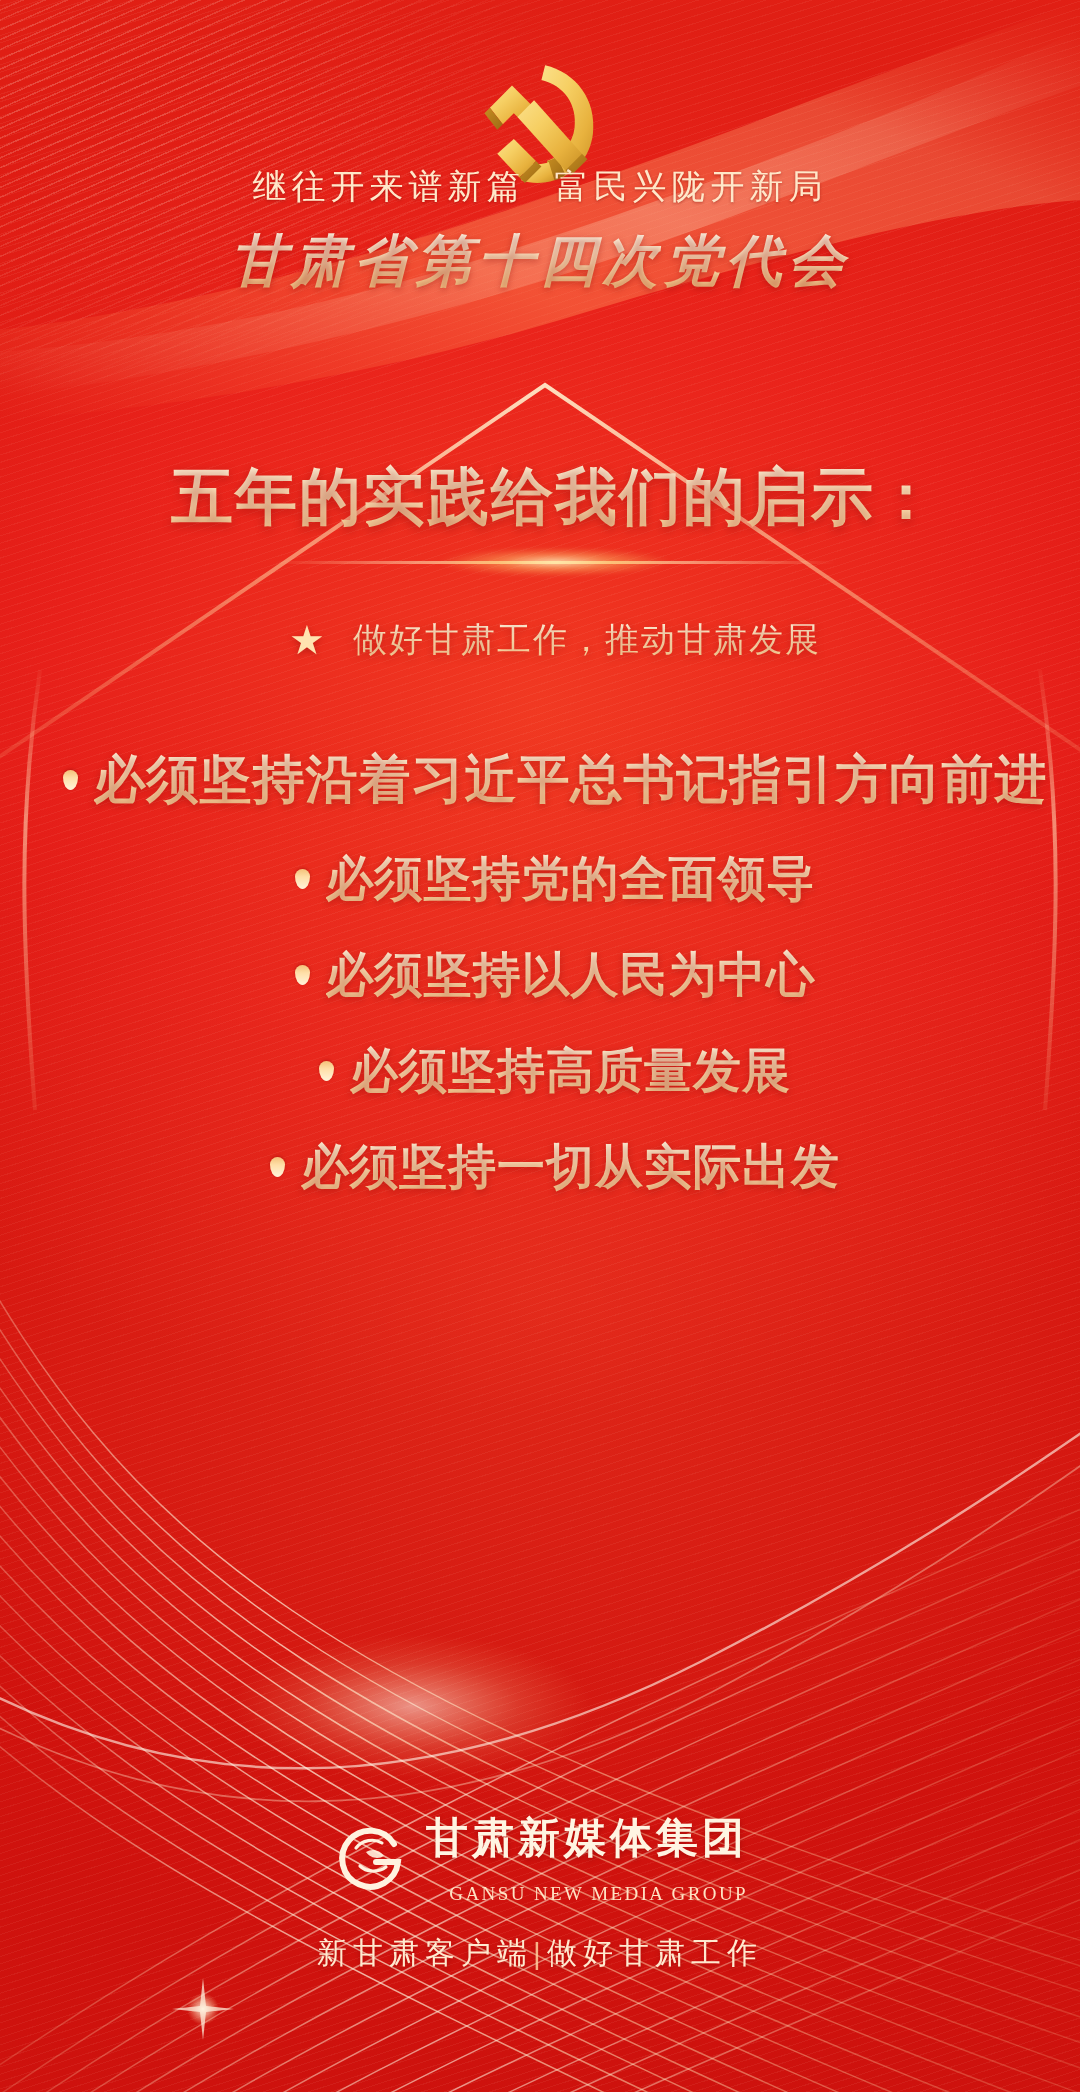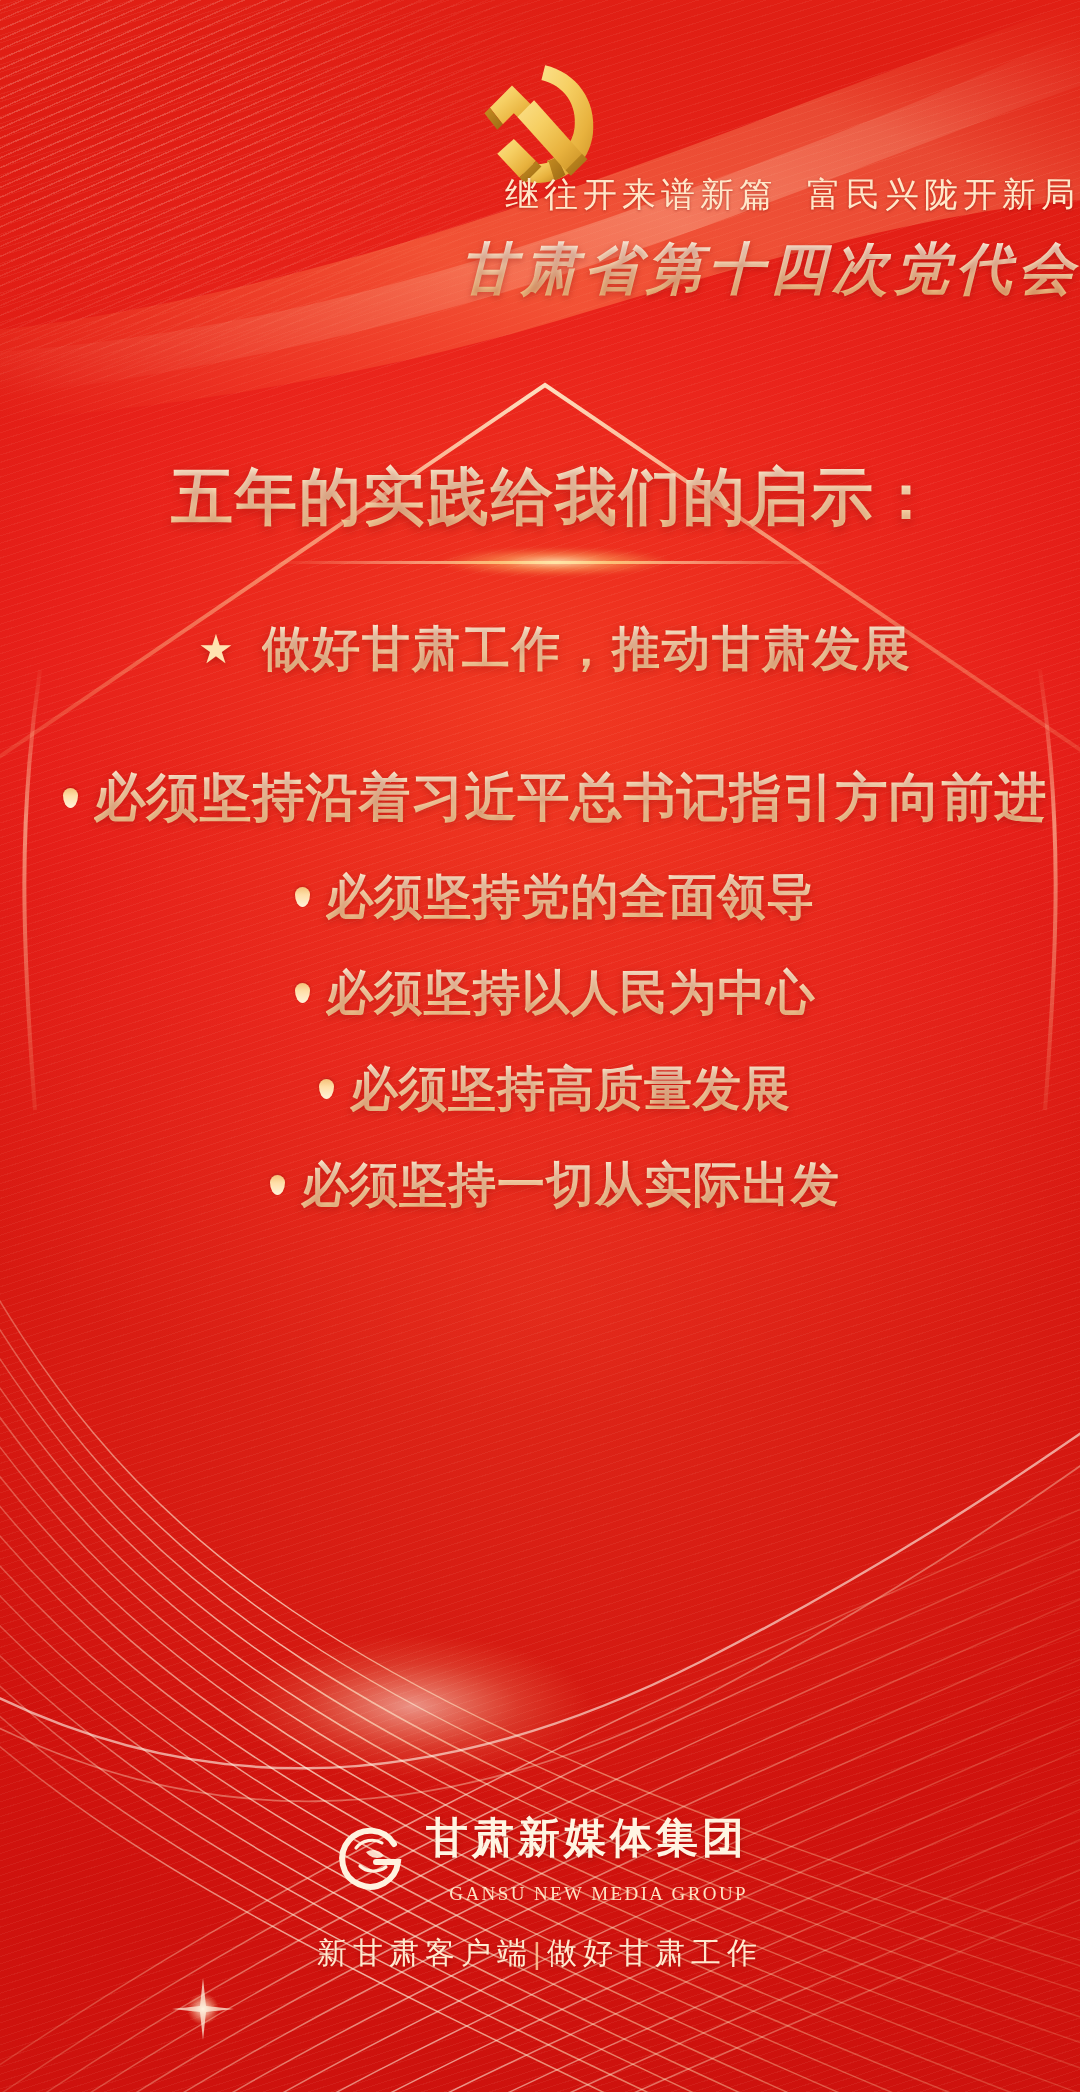--- a/index.html
+++ b/index.html
@@ -59,22 +59,22 @@
   .arch { position: absolute; left: 0; top: 300px; width: 1080px; height: 820px; }
 
   
   .waves { position: absolute; left: 0; bottom: 0; width: 1080px; height: 900px; }
 
   
   .emblem { position: absolute; left: 50%; top: 52px; transform: translateX(-50%); width: 180px; height: 150px; }
 
   
   .header {
-    position: absolute; left: 0; top: 172px; width: 1080px;
-    text-align: right;
+    position: absolute; left: 0; top: 164px; width: 1080px;
+    text-align: center;
   }
   .subtitle {
     font-size: 34px;
     letter-spacing: 5px;
     color: #ffe7c9;
     font-weight: 500;
     text-shadow: 0 1px 3px rgba(120,0,0,.45);
     margin-bottom: 14px;
     white-space: pre;
   }
@@ -116,21 +116,21 @@
     filter: blur(2px);
   }
 
   .starline {
     display: flex; align-items: center; justify-content: center;
     gap: 28px;
     margin-top: 30px;
   }
   .star-glyph { font-size: 40px; color: #ffe3b0; line-height: 1; text-shadow: 0 2px 6px rgba(120,0,0,.4); }
   .starline-text {
-    font-size: 48px; font-weight: bold; letter-spacing: 2px;
+    font-size: 34px; font-weight: normal; letter-spacing: 2px;
     background: linear-gradient(180deg,#fff7e6 0%,#ffe3b4 48%,#f6cd90 100%);
     -webkit-background-clip: text; background-clip: text; color: transparent;
     text-shadow: 0 2px 8px rgba(120,0,0,.35);
   }
 
   .bullets { margin-top: 82px; }
   .bullet {
     display: flex; align-items: center; justify-content: center;
     gap: 16px;
     margin-bottom: 32px;

